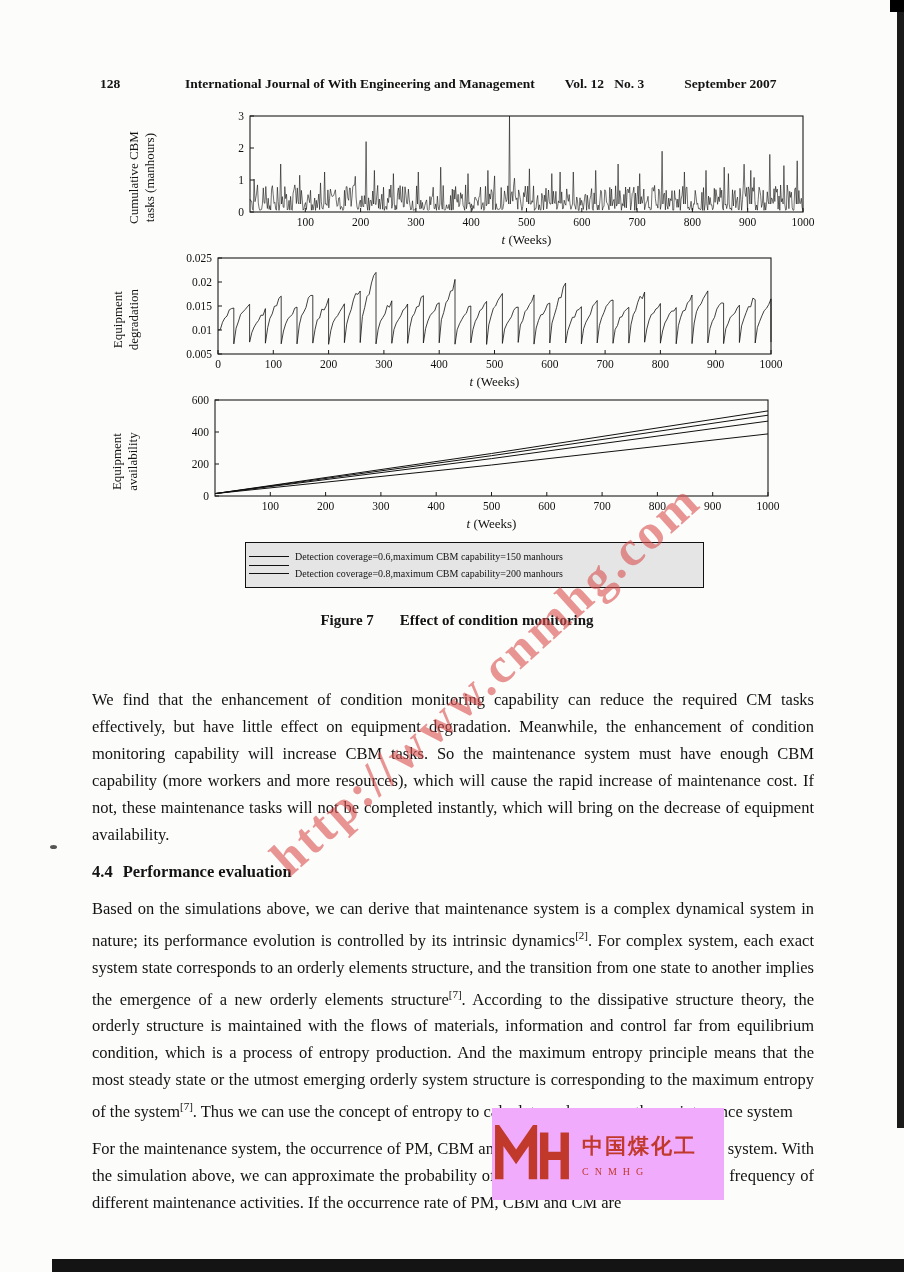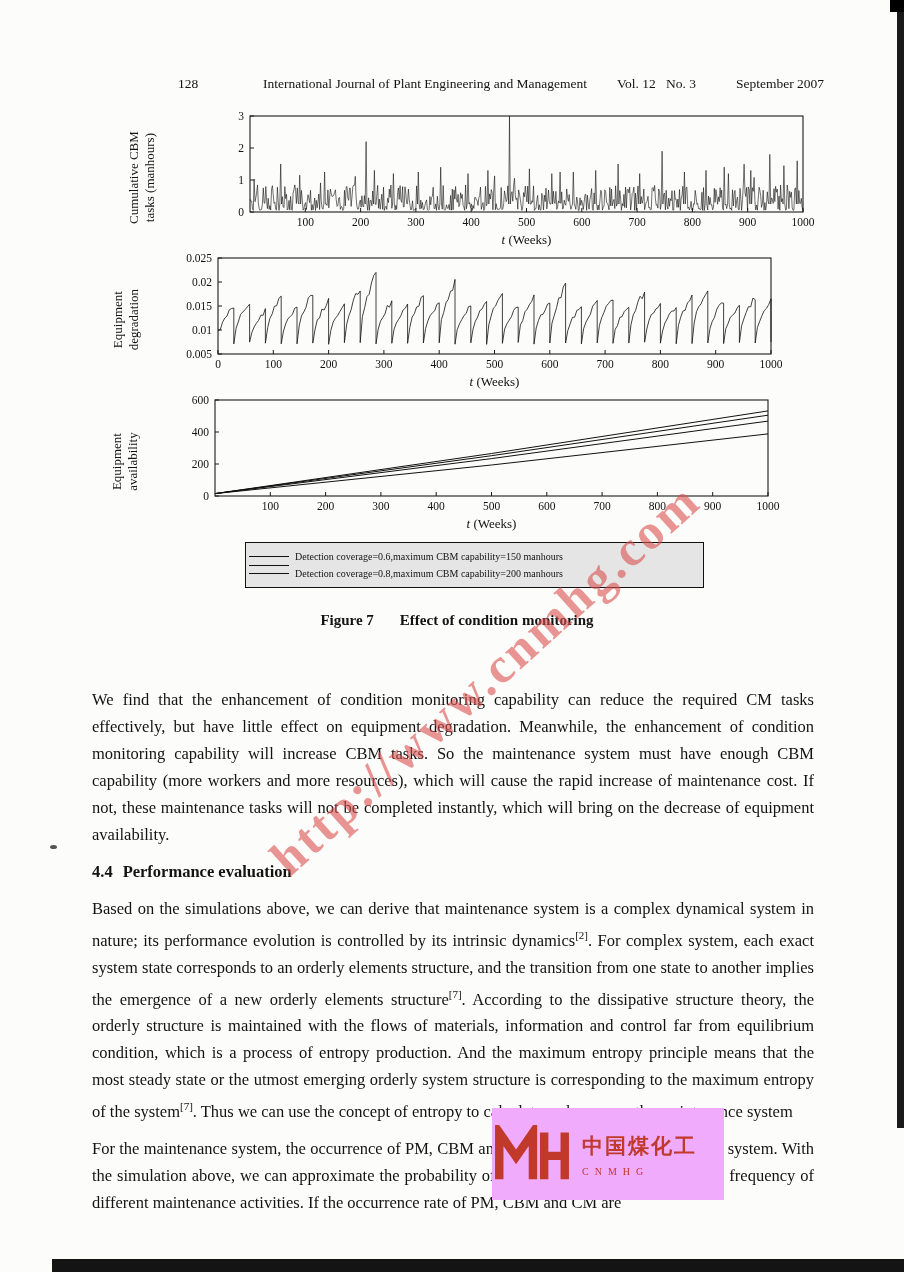--- a/index.html
+++ b/index.html
@@ -1,21 +1,21 @@
 <!DOCTYPE html>
 <html><head>
 <meta charset="utf-8">
 <style>
   html,body{margin:0;padding:0;background:#888;}
   .page{position:relative;width:904px;height:1272px;background:#fcfcfa;overflow:hidden;
         font-family:"Liberation Serif",serif;color:#131313;}
 
   
   .header{position:absolute;left:100px;top:76px;right:80px;display:flex;align-items:baseline;
-          font-weight:normal;font-size:13.5px;white-space:nowrap;justify-content:flex-end;}
+          font-weight:bold;font-size:13.5px;white-space:nowrap;}
   .header .pgnum{width:85px;}
   .header .vol{margin-left:30px;white-space:pre;}
   .header .date{margin-left:40px;}
 
   
   .fig{position:absolute;left:95px;top:108px;width:724px;margin:0;}
   .chart-row{display:flex;height:140px;margin-bottom:2px;}
   .ylab{flex:0 0 46px;display:flex;align-items:center;justify-content:center;}
   .ylab>div{transform:rotate(-90deg);font-size:13px;line-height:1.2;text-align:center;white-space:nowrap;}
   svg .tk{font:11.5px "Liberation Serif",serif;fill:#111;}
@@ -53,21 +53,21 @@
   .scan-bar-bottom{position:absolute;left:52px;right:0;bottom:0;height:13px;background:#141414;z-index:8;}
   .scan-dot{position:absolute;left:50px;top:845px;width:7px;height:4px;background:#555;border-radius:50%;z-index:2;}
 </style>
 </head>
 <body>
 
 <div class="page">
 
   <div class="header">
     <span class="pgnum">128</span>
-    <span class="jtitle">International Journal of Plant Engineering and Management</span>
+    <span class="jtitle">International Journal of With Engineering and Management</span>
     <span class="vol">Vol. 12   No. 3</span>
     <span class="date">September 2007</span>
   </div>
 
   <figure class="fig">
 
     <div class="chart-row">
       <div class="ylab">
         <div>
           <div>Cumulative CBM</div>

